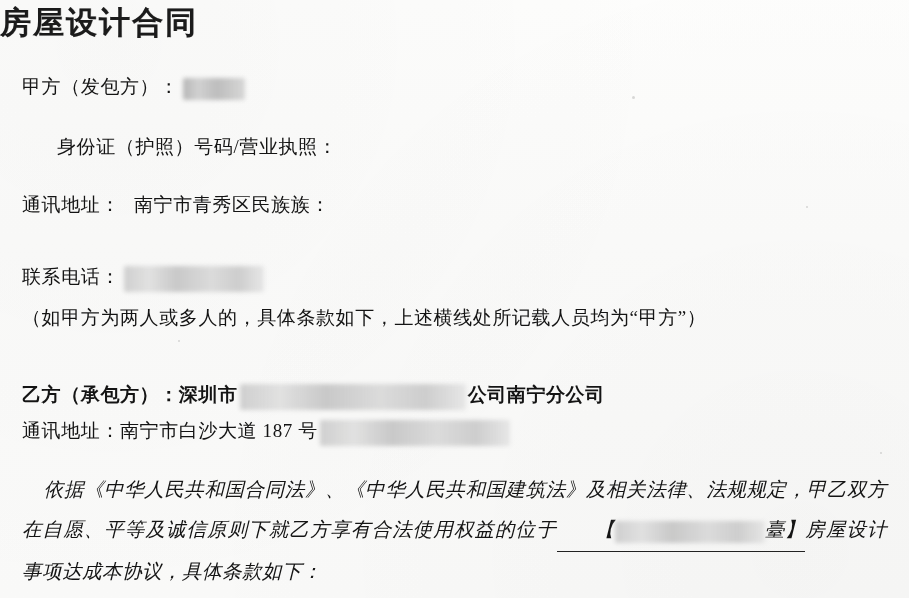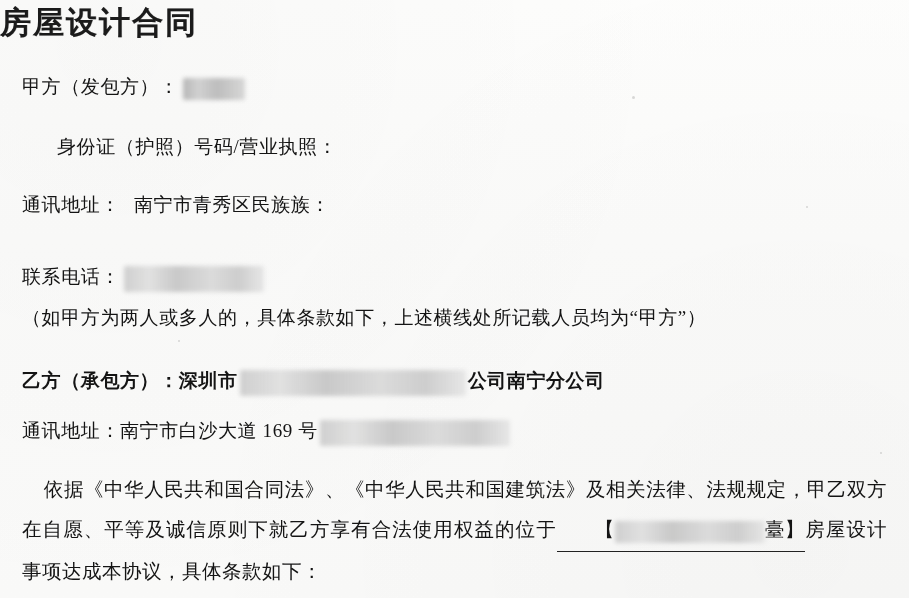--- a/index.html
+++ b/index.html
@@ -57,20 +57,21 @@
     right: 22px;
     font-size: 19.5px;
     color: #141414;
     line-height: 40px;
     letter-spacing: 0.5px;
     text-align: justify;
   }
   .para .first {
     display: block;
     text-indent: 38px;
+    font-style: italic;
   }
 
   
   .redact {
     display: inline-block;
     vertical-align: middle;
     background:
       linear-gradient(90deg,
         rgba(200,200,200,0.85) 0%,
         rgba(222,222,222,0.9) 18%,
@@ -120,26 +121,26 @@
   <div class="line" style="top:192px;text-align:center;">
     <span>通讯地址：</span><span style="display:inline-block;width:14px;"></span><span>南宁市青秀区民族族：</span>
   </div>
 
   <div class="line" style="top:264px;">
     <span>联系电话：</span><span class="redact" style="width:140px;height:26px;margin-left:4px;"></span>
   </div>
 
   <div class="line" style="top:305px;">（如甲方为两人或多人的，具体条款如下，上述横线处所记载人员均为“甲方”）</div>
 
-  <div class="line bold" style="top:368px;">
+  <div class="line bold" style="top:382px;">
     <span>乙方（承包方）：</span><span>深圳市</span><span class="redact" style="width:226px;height:26px;margin:0 2px;"></span><span>公司南宁分公司</span>
   </div>
 
   <div class="line" style="top:418px;">
-    <span>通讯地址：</span><span>南宁市白沙大道 169 号</span><span class="redact" style="width:190px;height:26px;margin-left:2px;"></span>
+    <span>通讯地址：</span><span>南宁市白沙大道 187 号</span><span class="redact" style="width:190px;height:26px;margin-left:2px;"></span>
   </div>
 
   <div class="para" style="top:470px;">
     <span class="first" style="display:inline;text-indent:38px;">&nbsp;&nbsp;&nbsp;&nbsp;<span>依据《中华人民共和国合同法》、《中华人民共和国建筑法》及相关法律、法规规定，甲乙双方在自愿、平等及诚信原则下就乙方享有合法使用权益的位于</span><span class="underline-span"><span>【</span><span class="redact" style="width:150px;height:22px;"></span><span>臺】</span></span><span>房屋设计事项达成本协议，具体条款如下：</span></span>
   </div>
 
   <div class="speck" style="left:632px;top:96px;width:3px;height:3px;"></div>
   <div class="speck" style="left:806px;top:206px;width:2px;height:2px;"></div>
   <div class="speck" style="left:178px;top:340px;width:2px;height:2px;"></div>
   <div class="speck" style="left:880px;top:452px;width:2px;height:2px;"></div>

